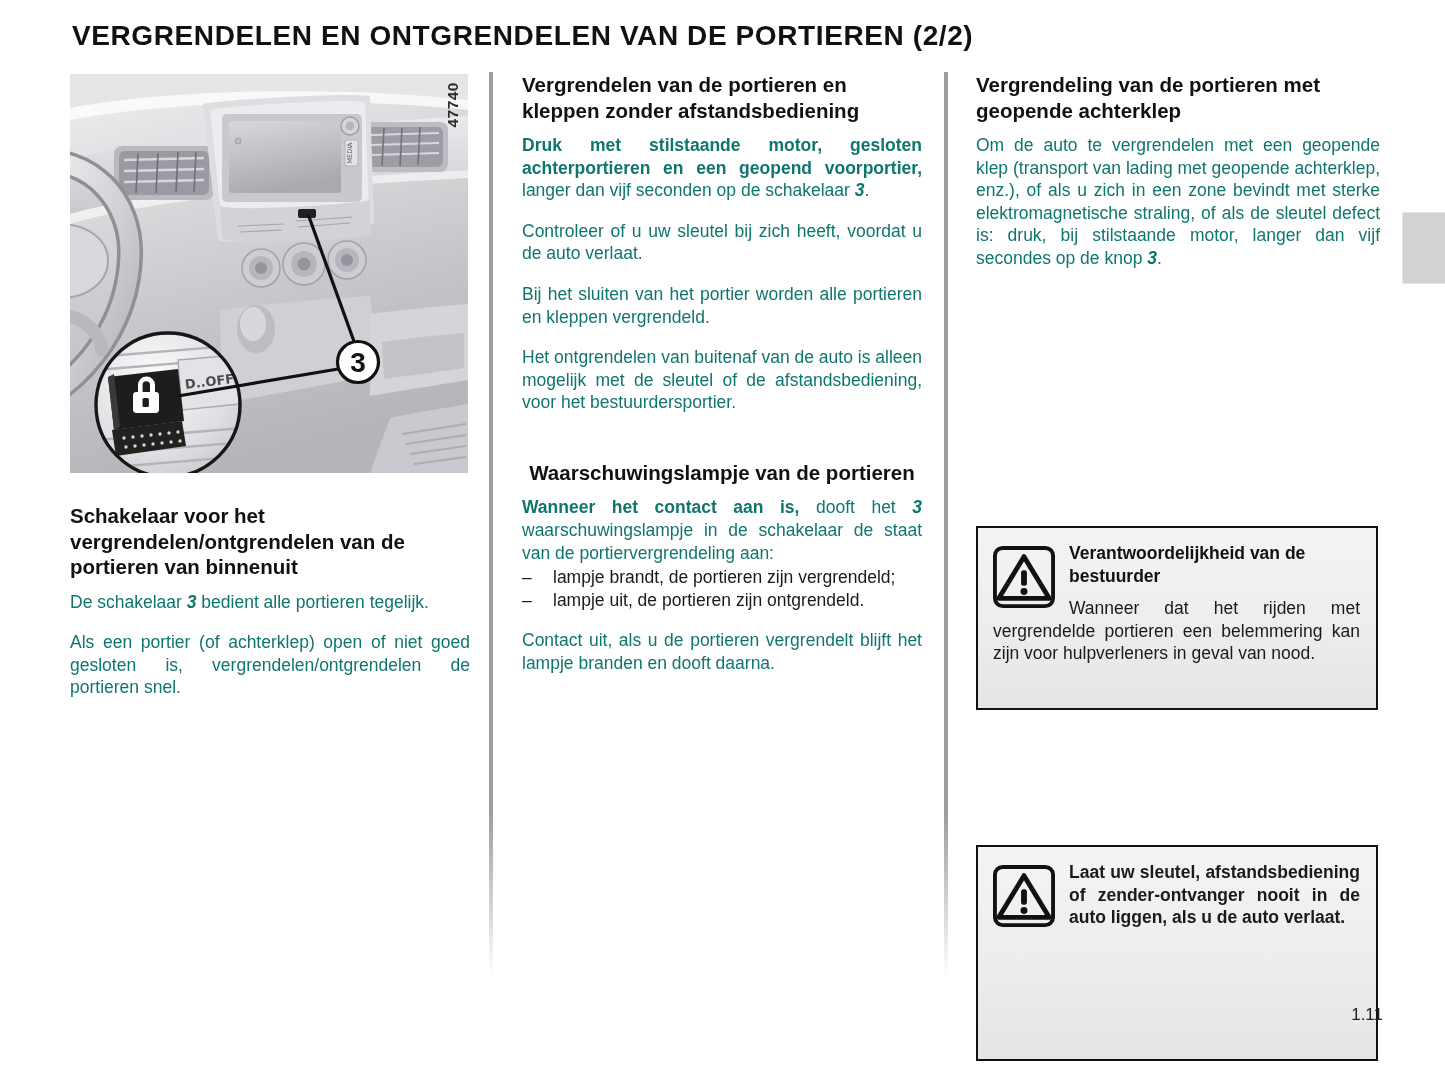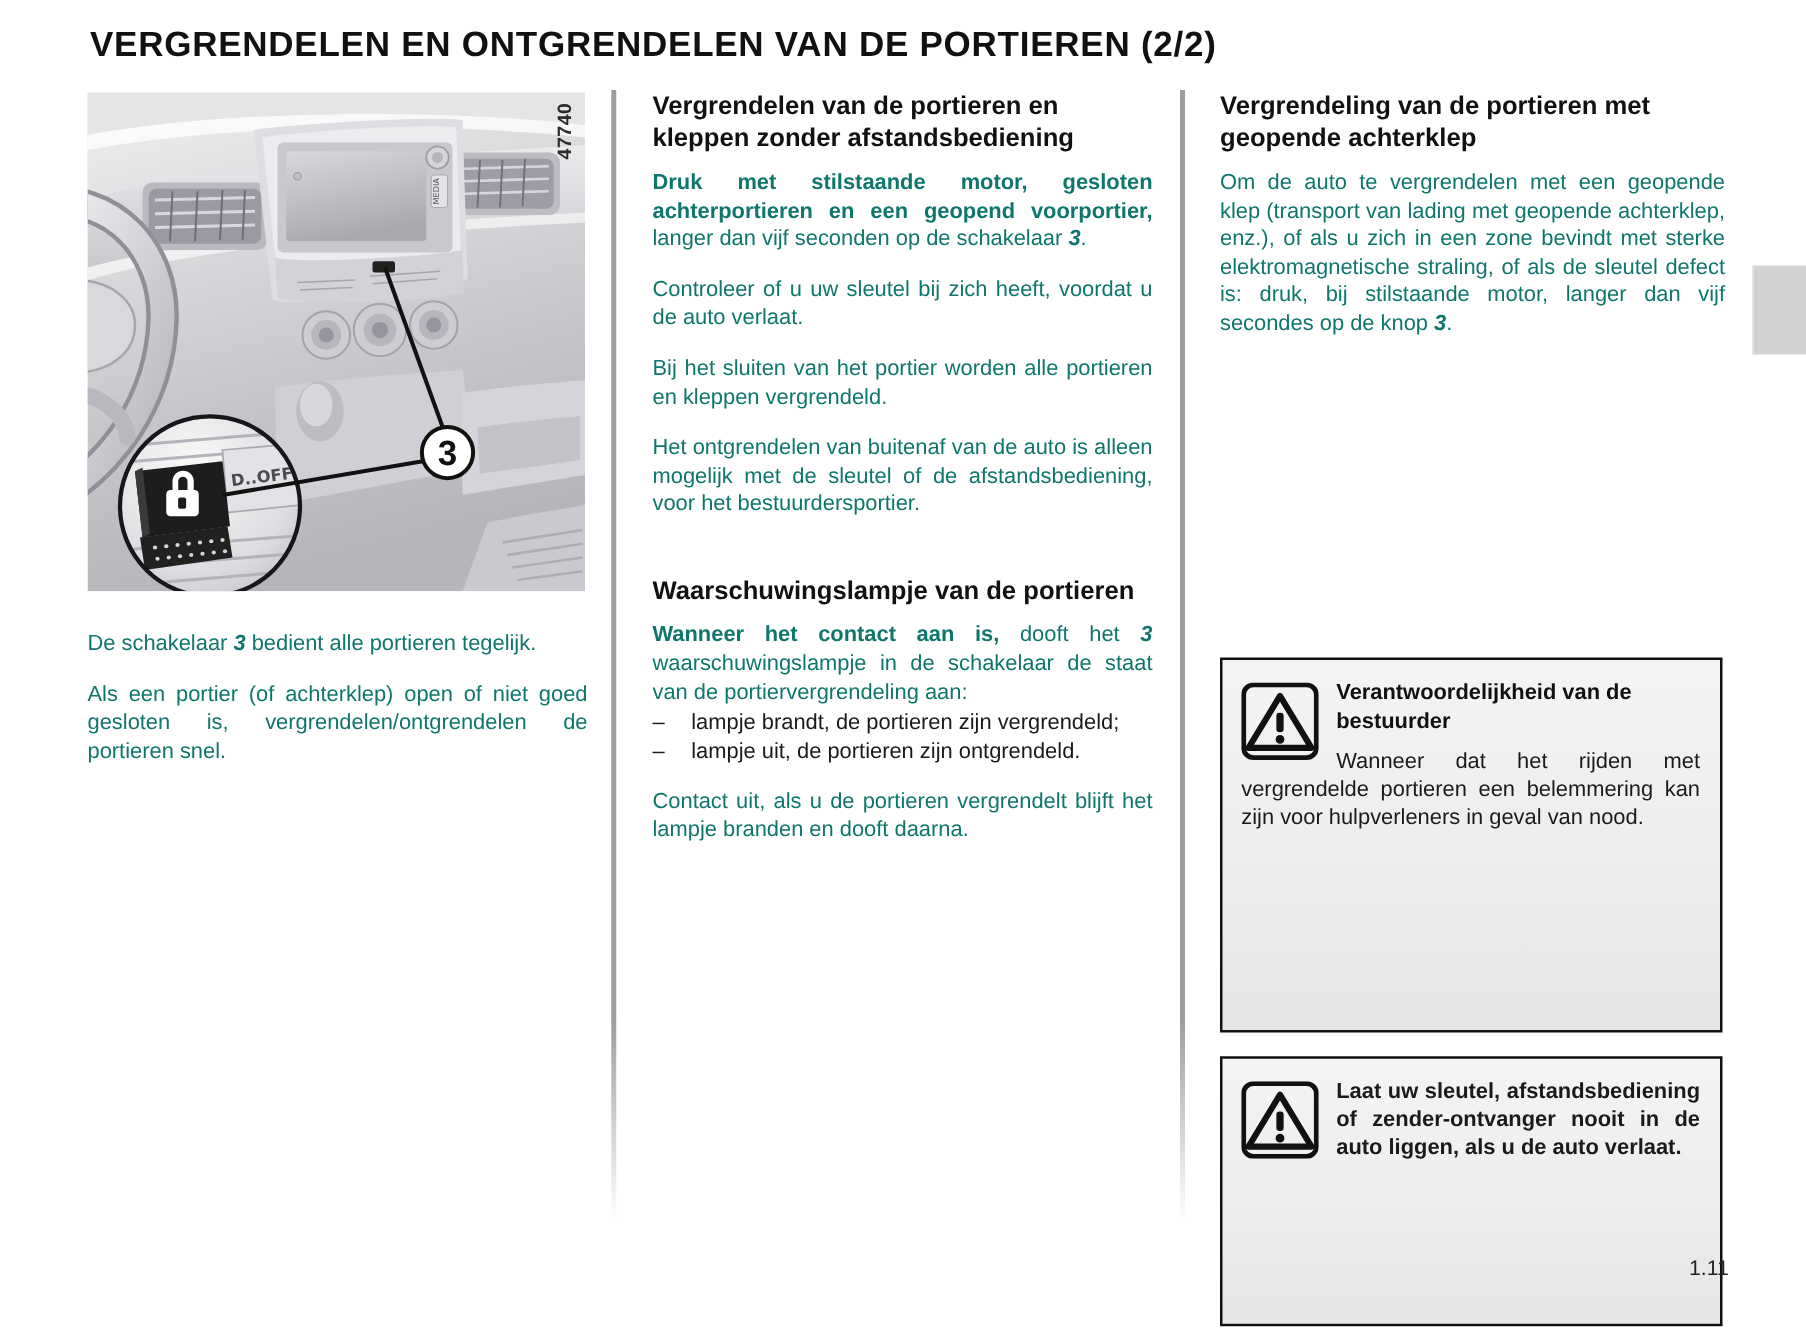--- a/index.html
+++ b/index.html
@@ -59,21 +59,21 @@
   #col-mid    { left: 522px; width: 400px; }
   #col-right  { left: 976px; width: 404px; }
 
   h2.section-head {
     margin: 0 0 11px 0;
     font-size: 20.5px;
     line-height: 25.5px;
     font-weight: bold;
     color: #111111;
   }
-  h2.section-head.spaced-top { margin-top: 46px; }
+  h2.section-head.spaced-top { margin-top: 46px; text-align: center; }
 
   p.body {
     margin: 0 0 18px 0;
     font-size: 17.5px;
     line-height: 22.6px;
     text-align: justify;
     color: #0f766e;
   }
   p.body:last-child { margin-bottom: 0; }
   p.body b { font-weight: bold; }
@@ -125,21 +125,21 @@
   
   .warn-box {
     position: absolute;
     left: 976px;
     width: 402px;
     border: 2.5px solid #111111;
     background: linear-gradient(to bottom, #f4f4f4 0%, #ededed 55%, #e5e5e5 100%);
     box-sizing: border-box;
     padding: 14px 16px 14px 15px;
   }
-  #warn-box-1 { top: 526px; height: 300px; }
+  #warn-box-1 { top: 526px; height: 184px; }
   #warn-box-2 { top: 845px; height: 216px; font-weight: bold; }
 
   .warn-icon {
     float: left;
     width: 62px;
     height: 62px;
     margin: 4px 14px 2px 0;
   }
   .warn-title {
     font-size: 17.5px;
@@ -355,20 +355,21 @@
 
     <circle cx="288" cy="288" r="20.5" fill="#ffffff" stroke="#111111" stroke-width="3.2"></circle>
     <text x="288" y="298" font-family="Liberation Sans, sans-serif" font-size="28" font-weight="bold" fill="#111111" text-anchor="middle">3</text>
   </svg>
 
   <div id="illu-code">47740</div>
 </div>
 
 <div id="col-left" class="column">
   <div style="height:431px"></div>
+  <h2 class="section-head">Schakelaar voor het vergrendelen/ontgrendelen van de portieren van binnenuit</h2>
 
   <p class="body">
     <span>De schakelaar </span><i>3</i><span> bedient alle portieren tegelijk.</span>
   </p>
 
   <p class="body">Als een portier (of achterklep) open of niet goed gesloten is, vergrendelen/ontgrendelen de portieren snel.</p>
 </div>
 
 <div id="col-mid" class="column">
   <h2 class="section-head">Vergrendelen van de portieren en kleppen zonder afstandsbediening</h2>

